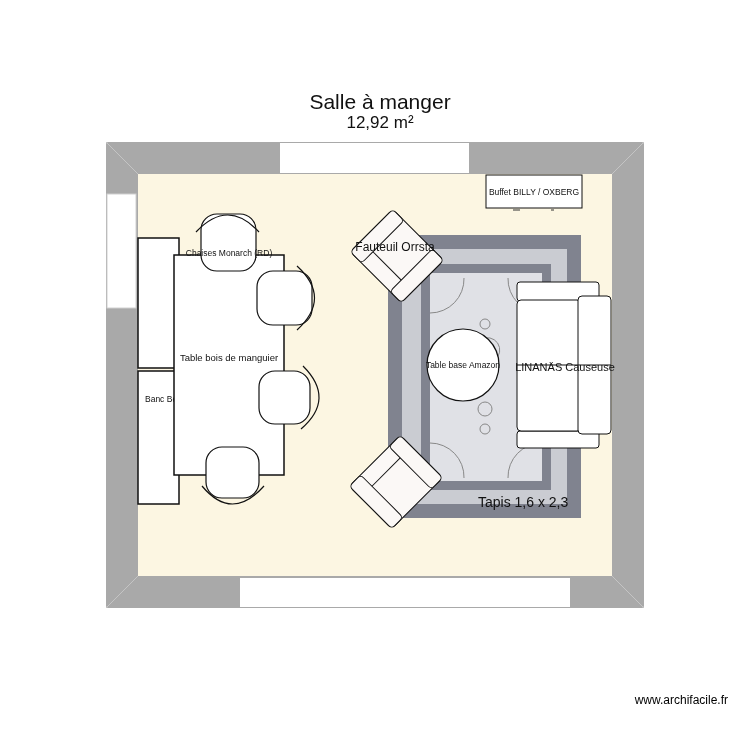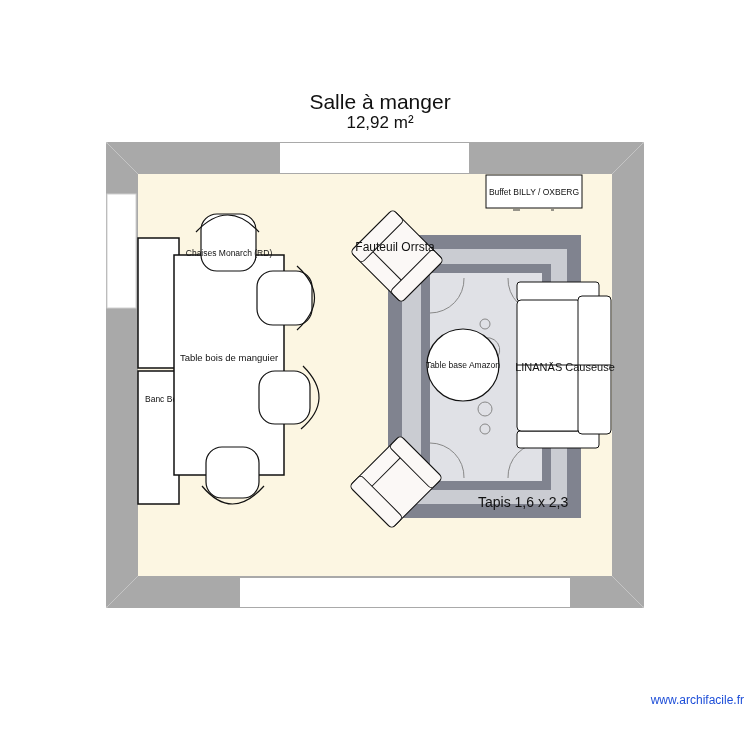--- a/index.html
+++ b/index.html
@@ -1,19 +1,19 @@
 <!DOCTYPE html>
 <html><head>
   <meta charset="utf-8">
   <style>
     html, body { margin: 0; padding: 0; background: #ffffff; }
     body { width: 750px; height: 750px; position: relative; overflow: hidden; font-family: "Liberation Sans", sans-serif; }
     .title { position: absolute; left: 0; width: 760px; top: 90px; text-align: center; font-size: 21px; color: #111; }
     .area { position: absolute; left: 0; width: 760px; top: 113px; text-align: center; font-size: 17px; color: #111; }
-    .footer { position: absolute; right: 6px; top: 693px; font-size: 12px; color: #1d4ed8; }
+    .footer { position: absolute; right: 22px; top: 693px; font-size: 12px; color: #000000; }
     svg.plan { position: absolute; left: 0; top: 0; }
     .lbl { font-family: "Liberation Sans", sans-serif; fill: #111; }
   </style>
 </head>
 <body>
 
 <div class="title">Salle à manger</div>
 <div class="area">12,92 m²</div>
 
 <svg class="plan" width="750" height="750" viewBox="0 0 750 750">

